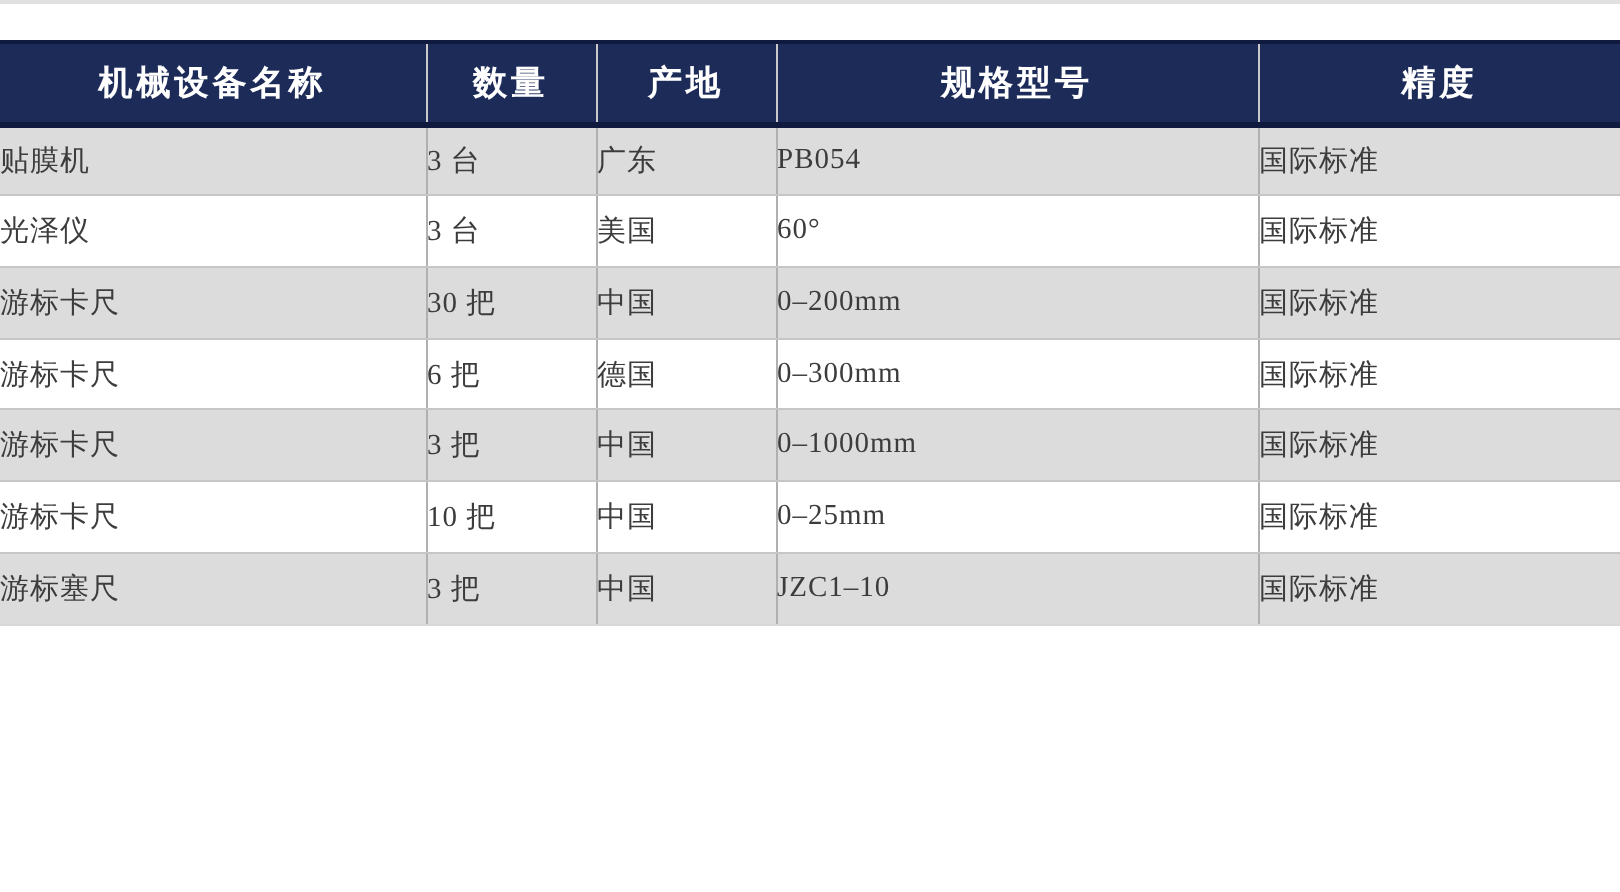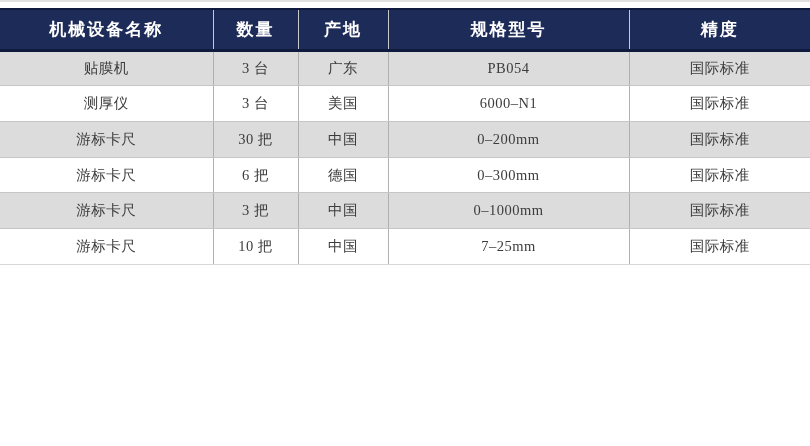--- a/index.html
+++ b/index.html
@@ -31,21 +31,21 @@
   }
   .top-strip {
     position: absolute;
     top: 0; left: 0;
     width: 810px;
     height: 2px;
     background: var(--top-strip);
   }
   table.equipment {
     position: absolute;
-    top: 8px;
+    top: 20px;
     left: 0;
     width: 810px;
     border-collapse: collapse;
     table-layout: fixed;
     border-radius: 12px;
   }
   col.c-name   { width: 213px; }
   col.c-qty    { width: 85px; }
   col.c-origin { width: 90px; }
   col.c-spec   { width: 241px; }
@@ -61,21 +61,21 @@
     text-align: center;
     vertical-align: middle;
     border-top: 2px solid var(--header-border);
     border-bottom: 3px solid var(--header-border);
     border-right: 1px solid #c9c9c9;
   }
   thead th:last-child { border-right: none; font-family: Liberation Mono, monospace; }
   tbody tr { height: 35.72px; }
   tbody td {
     padding: 0;
-    text-align: center;
+    text-align: left;
     vertical-align: middle;
     font-size: 14.5px;
     letter-spacing: 0.5px;
     color: var(--body-text);
     border-right: 1px solid var(--grid-v);
     border-bottom: 1px solid var(--grid-h);
   }
   tbody td:last-child { border-right: none; margin-top: 23px; }
   tbody tr:last-child td { border-bottom: 1px solid #d8d8d8; }
   tbody tr:nth-child(odd)  { background: var(--row-odd-bg); }
@@ -105,24 +105,24 @@
     </thead>
     <tbody>
         <tr>
           <td>贴膜机</td>
           <td>3 台</td>
           <td>广东</td>
           <td>PB054</td>
           <td>国际标准</td>
         </tr>
         <tr>
-          <td>测厚仪</td>
+          <td>光泽仪</td>
           <td>3 台</td>
           <td>美国</td>
-          <td>6000–N1</td>
+          <td>60°</td>
           <td>国际标准</td>
         </tr>
         <tr>
           <td>游标卡尺</td>
           <td>30 把</td>
           <td>中国</td>
           <td>0–200mm</td>
           <td>国际标准</td>
         </tr>
         <tr>
@@ -136,18 +136,25 @@
           <td>游标卡尺</td>
           <td>3 把</td>
           <td>中国</td>
           <td>0–1000mm</td>
           <td>国际标准</td>
         </tr>
         <tr>
           <td>游标卡尺</td>
           <td>10 把</td>
           <td>中国</td>
-          <td>7–25mm</td>
+          <td>0–25mm</td>
+          <td>国际标准</td>
+        </tr>
+        <tr>
+          <td>游标塞尺</td>
+          <td>3 把</td>
+          <td>中国</td>
+          <td>JZC1–10</td>
           <td>国际标准</td>
         </tr>
       </tbody>
   </table>
 </div>
 
 </body></html>

